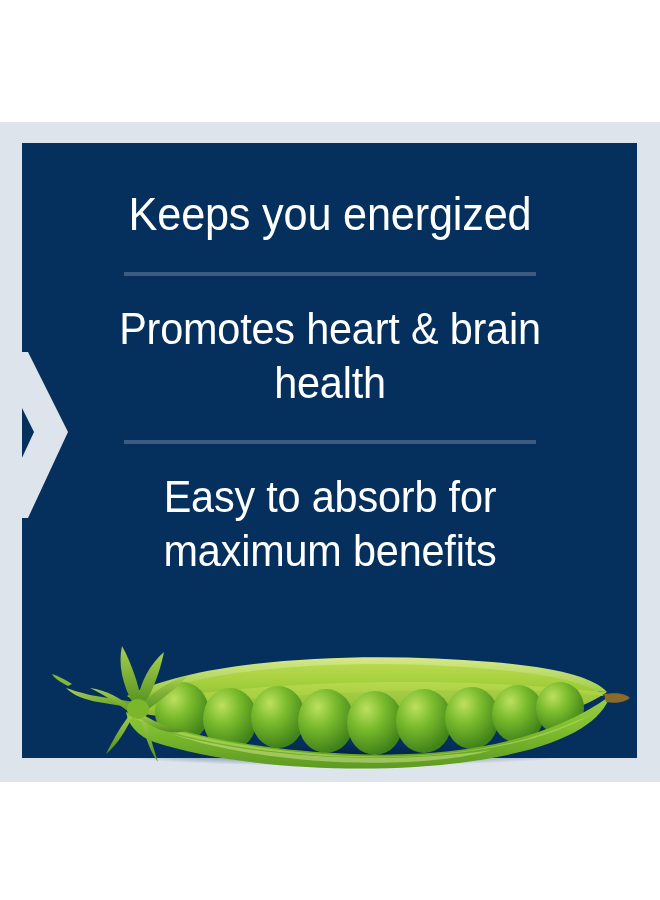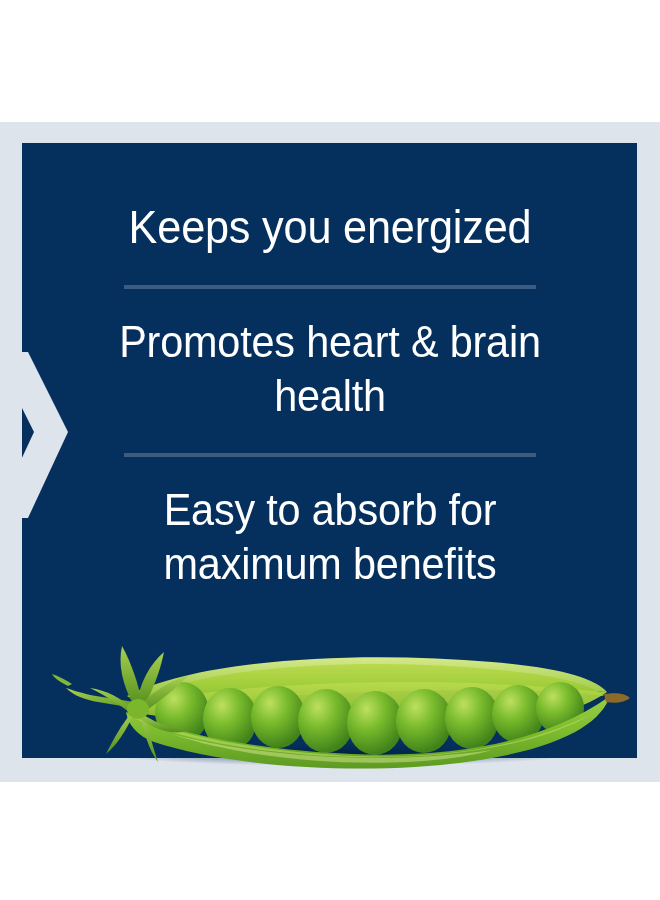--- a/index.html
+++ b/index.html
@@ -43,21 +43,21 @@
     top: 352px;
     width: 74px;
     height: 166px;
     z-index: 5;
   }
 
   
   #claims {
     position: absolute;
     left: 22px;
-    top: 149px;
+    top: 136px;
     width: 615px;
     height: 615px;
     z-index: 4;
     display: flex;
     flex-direction: column;
     align-items: center;
     pointer-events: none;
   }
 
   .claim {

